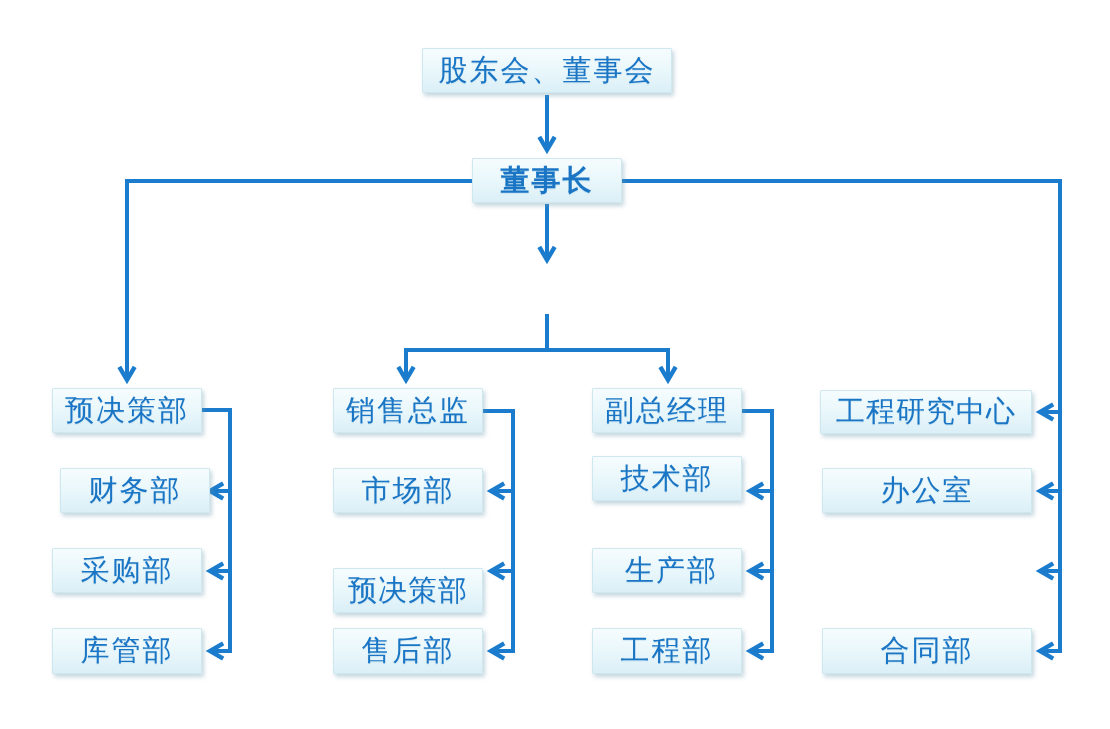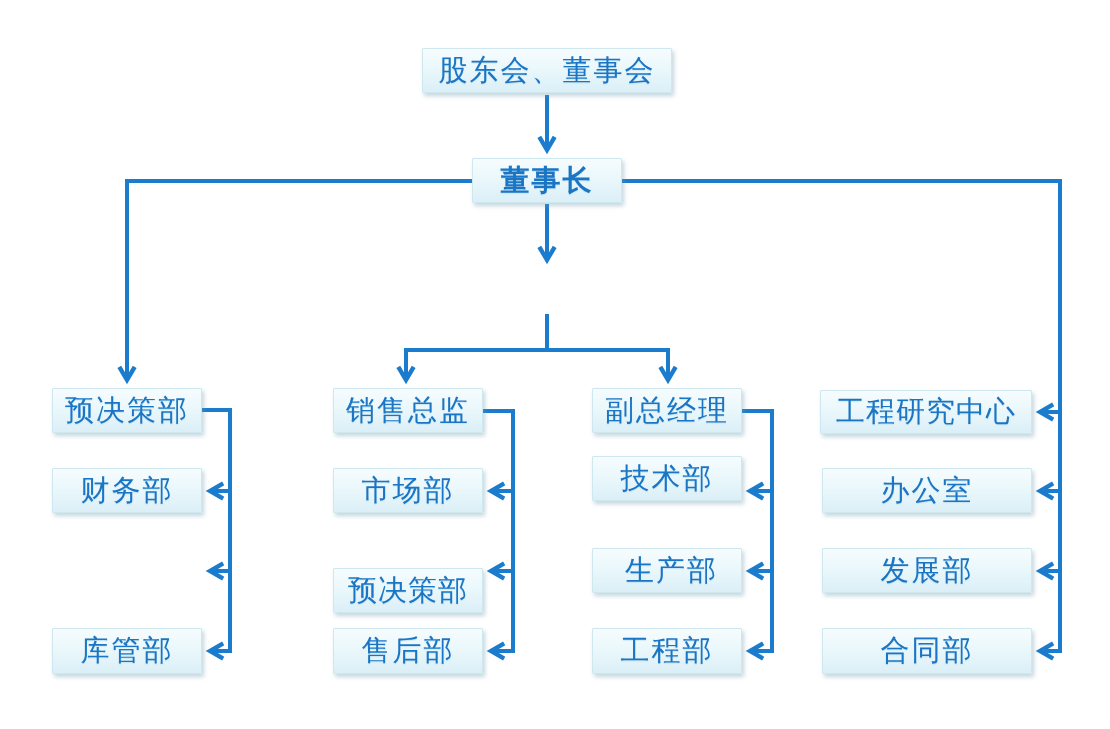--- a/index.html
+++ b/index.html
@@ -86,31 +86,31 @@
 
     <path d="M742,411 L772,411 L772,651 L750,651" marker-end="url(#arr)"></path>
     <path d="M772,491 L750,491" marker-end="url(#arr)"></path>
     <path d="M772,571 L750,571" marker-end="url(#arr)"></path>
   </svg>
 
   <div class="node" style="left:422px;top:48px;width:250px;height:45px;">股东会、董事会</div>
   <div class="node" style="left:472px;top:158px;width:150px;height:45px;font-weight:bold;">董事长</div>
 
   <div class="node" style="left:52px;top:388px;width:150px;height:45px;">预决策部</div>
-  <div class="node" style="left:52px;top:468px;width:150px;height:45px;">财务部</div>
+  <div class="node" style="left:60px;top:468px;width:150px;height:45px;">财务部</div>
+  <div class="node" style="left:52px;top:548px;width:150px;height:45px;">采购部</div>
   <div class="node" style="left:52px;top:628px;width:150px;height:46px;">库管部</div>
 
   <div class="node" style="left:333px;top:388px;width:150px;height:45px;text-align:center;">销售总监</div>
   <div class="node" style="left:333px;top:468px;width:150px;height:45px;">市场部</div>
   <div class="node small-gap" style="left:333px;top:548px;width:150px;height:45px;margin-top:20px;">预决策部</div>
   <div class="node" style="left:333px;top:628px;width:150px;height:46px;">售后部</div>
 
   <div class="node" style="left:592px;top:388px;width:150px;height:45px;">副总经理</div>
   <div class="node" style="left:592px;top:456px;width:150px;height:45px;">技术部</div>
   <div class="node" style="left:592px;top:548px;width:150px;height:45px;padding-left:9px;">生产部</div>
   <div class="node" style="left:592px;top:628px;width:150px;height:46px;">工程部</div>
 
   <div class="node small-gap" style="left:820px;top:390px;width:212px;height:44px;">工程研究中心</div>
   <div class="node" style="left:822px;top:468px;width:210px;height:45px;">办公室</div>
-  <div class="node" style="left:822px;top:548px;width:210px;height:45px;">发展部</div>
   <div class="node" style="left:822px;top:628px;width:210px;height:46px;">合同部</div>
 
 </div>
 
 </body></html>

